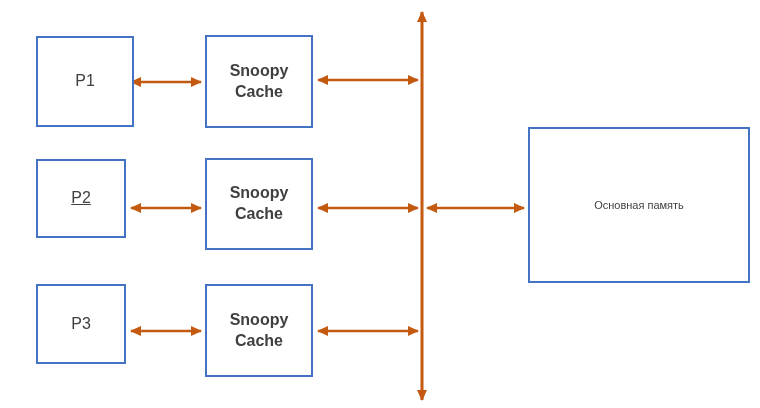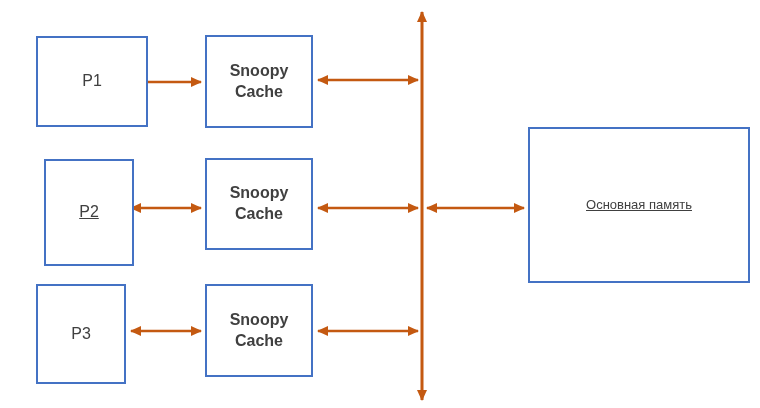--- a/index.html
+++ b/index.html
@@ -43,21 +43,21 @@
     display: flex;
     align-items: center;
     justify-content: center;
     text-align: center;
     color: var(--text);
     font-size: 16px;
     line-height: 1.3;
   }
   .box .lbl { display: inline-block; }
   .cache-box .lbl { width: 72px; font-weight: bold; }   
-  .memory-box { font-size: 13px; text-decoration: underline; }
+  .memory-box { font-size: 11px; }
 </style>
 </head>
 <body>
 
 <div class="canvas">
 
   <svg class="arrow-layer" width="760" height="408" viewBox="0 0 760 408" aria-hidden="true">
     <defs>
       <marker id="ah" viewBox="0 0 11 10" refX="10" refY="5" markerWidth="11" markerHeight="10" markerUnits="userSpaceOnUse" orient="auto-start-reverse">
         <path class="arrowhead" d="M0,0 L11,5 L0,10 Z" fill="#C45911"></path>
@@ -70,27 +70,27 @@
     <line class="arrow-line" x1="318" y1="80" x2="418" y2="80" marker-start="url(#ah)" marker-end="url(#ah)"></line>
 
     <line class="arrow-line" x1="131" y1="208" x2="201" y2="208" marker-start="url(#ah)" marker-end="url(#ah)"></line>
     <line class="arrow-line" x1="318" y1="208" x2="418" y2="208" marker-start="url(#ah)" marker-end="url(#ah)"></line>
     <line class="arrow-line" x1="427" y1="208" x2="524" y2="208" marker-start="url(#ah)" marker-end="url(#ah)"></line>
 
     <line class="arrow-line" x1="131" y1="331" x2="201" y2="331" marker-start="url(#ah)" marker-end="url(#ah)"></line>
     <line class="arrow-line" x1="318" y1="331" x2="418" y2="331" marker-start="url(#ah)" marker-end="url(#ah)"></line>
   </svg>
 
-  <div class="box" style="left:36px; top:36px; width:112px; height:91px;">
+  <div class="box" style="left:36px; top:36px; width:98px; height:91px;">
     <span class="lbl">P1</span>
   </div>
-  <div class="box" style="left:44px; top:159px; width:90px; height:107px;text-decoration:underline;">
+  <div class="box" style="left:36px; top:159px; width:90px; height:79px;text-decoration:underline;">
     <span class="lbl">P2</span>
   </div>
-  <div class="box" style="left:36px; top:284px; width:90px; height:100px;">
+  <div class="box" style="left:36px; top:284px; width:90px; height:80px;">
     <span class="lbl">P3</span>
   </div>
 
   <div class="box cache-box" style="left:205px; top:35px; width:108px; height:93px;">
     <span class="lbl">Snoopy Cache</span>
   </div>
   <div class="box cache-box" style="left:205px; top:158px; width:108px; height:92px;">
     <span class="lbl">Snoopy Cache</span>
   </div>
   <div class="box cache-box" style="left:205px; top:284px; width:108px; height:93px;">

